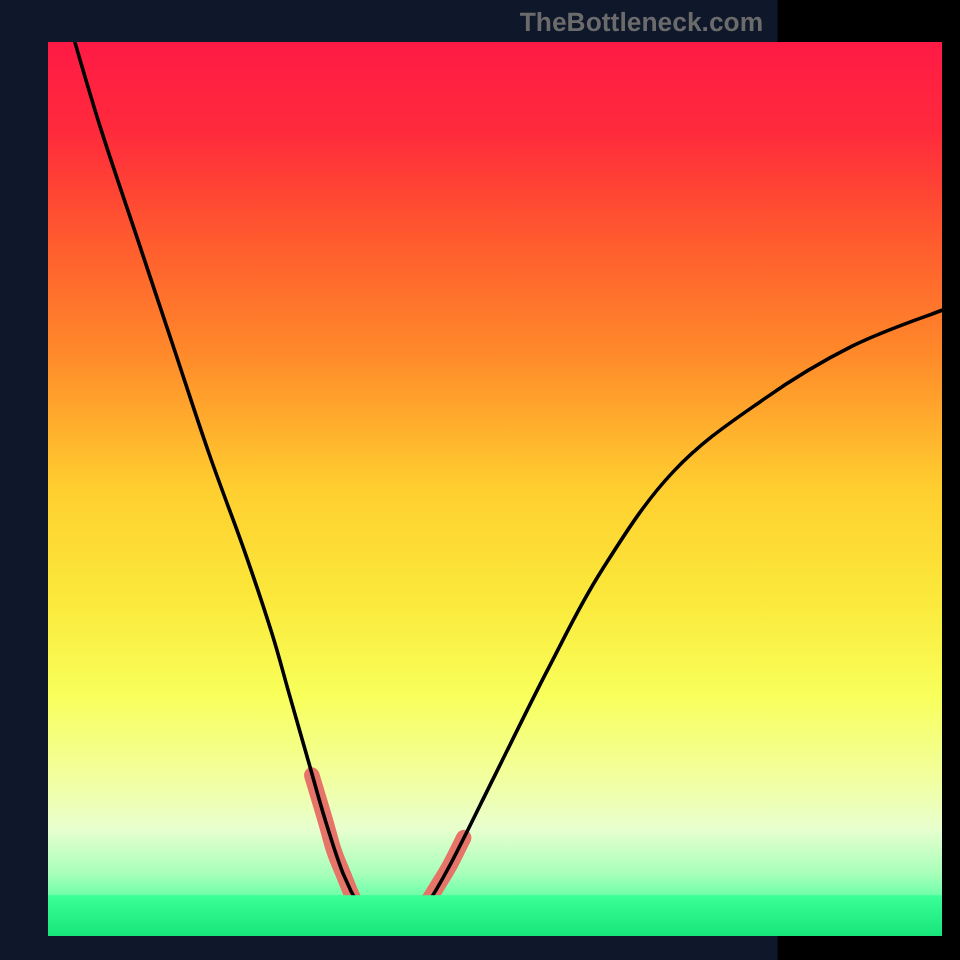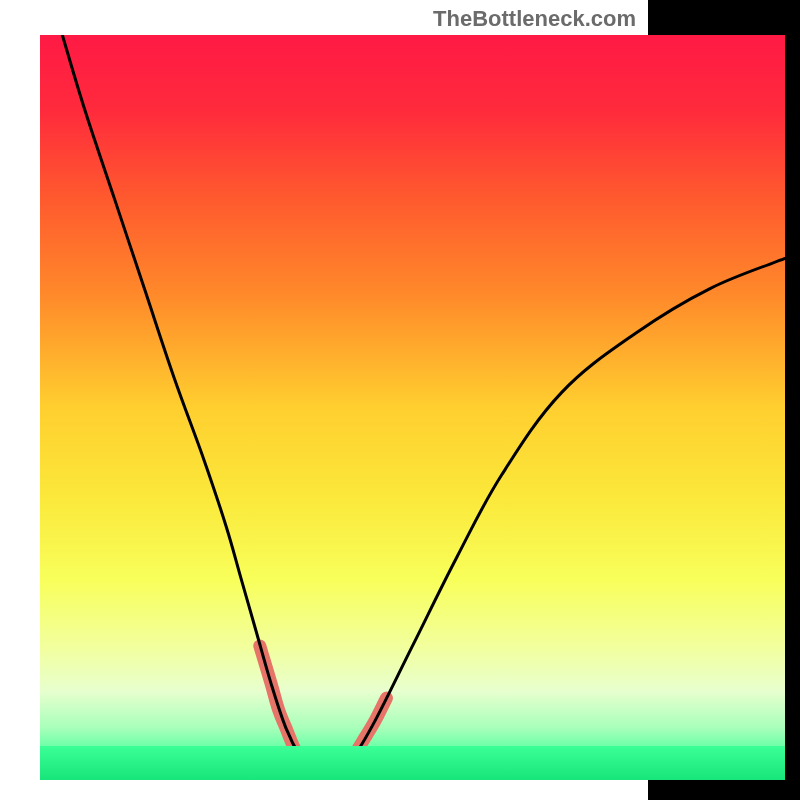--- a/index.html
+++ b/index.html
@@ -7,21 +7,21 @@
     padding: 0;
     width: 800px;
     height: 800px;
     background: #000;
     overflow: hidden;
   }
   .stage {
     position: relative;
     width: 648px;
     height: 800px;
-    background: #ffffff;
+    background: #0f172a;
   }
   .plot {
     position: absolute;
     background: #000;
   }
   .gradient {
     position: absolute;
     left: 0; right: 0;
   }
   .watermark {

